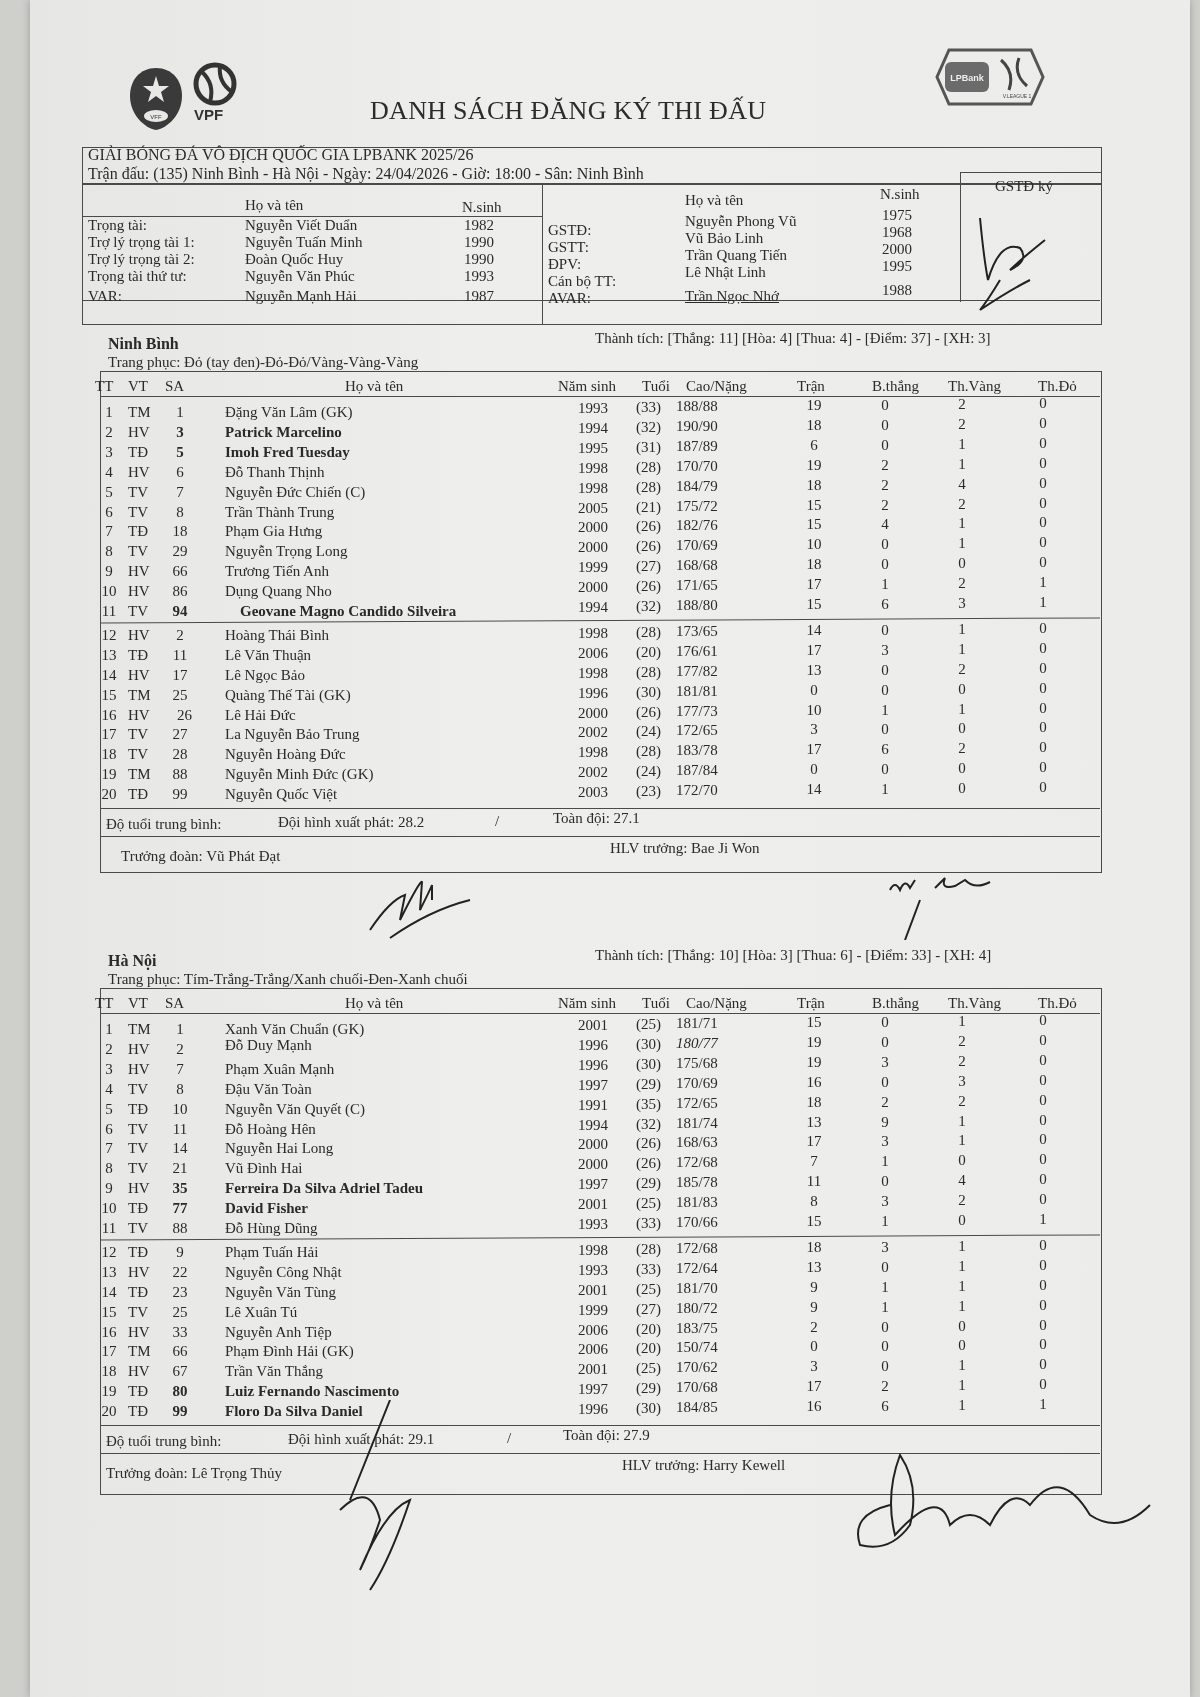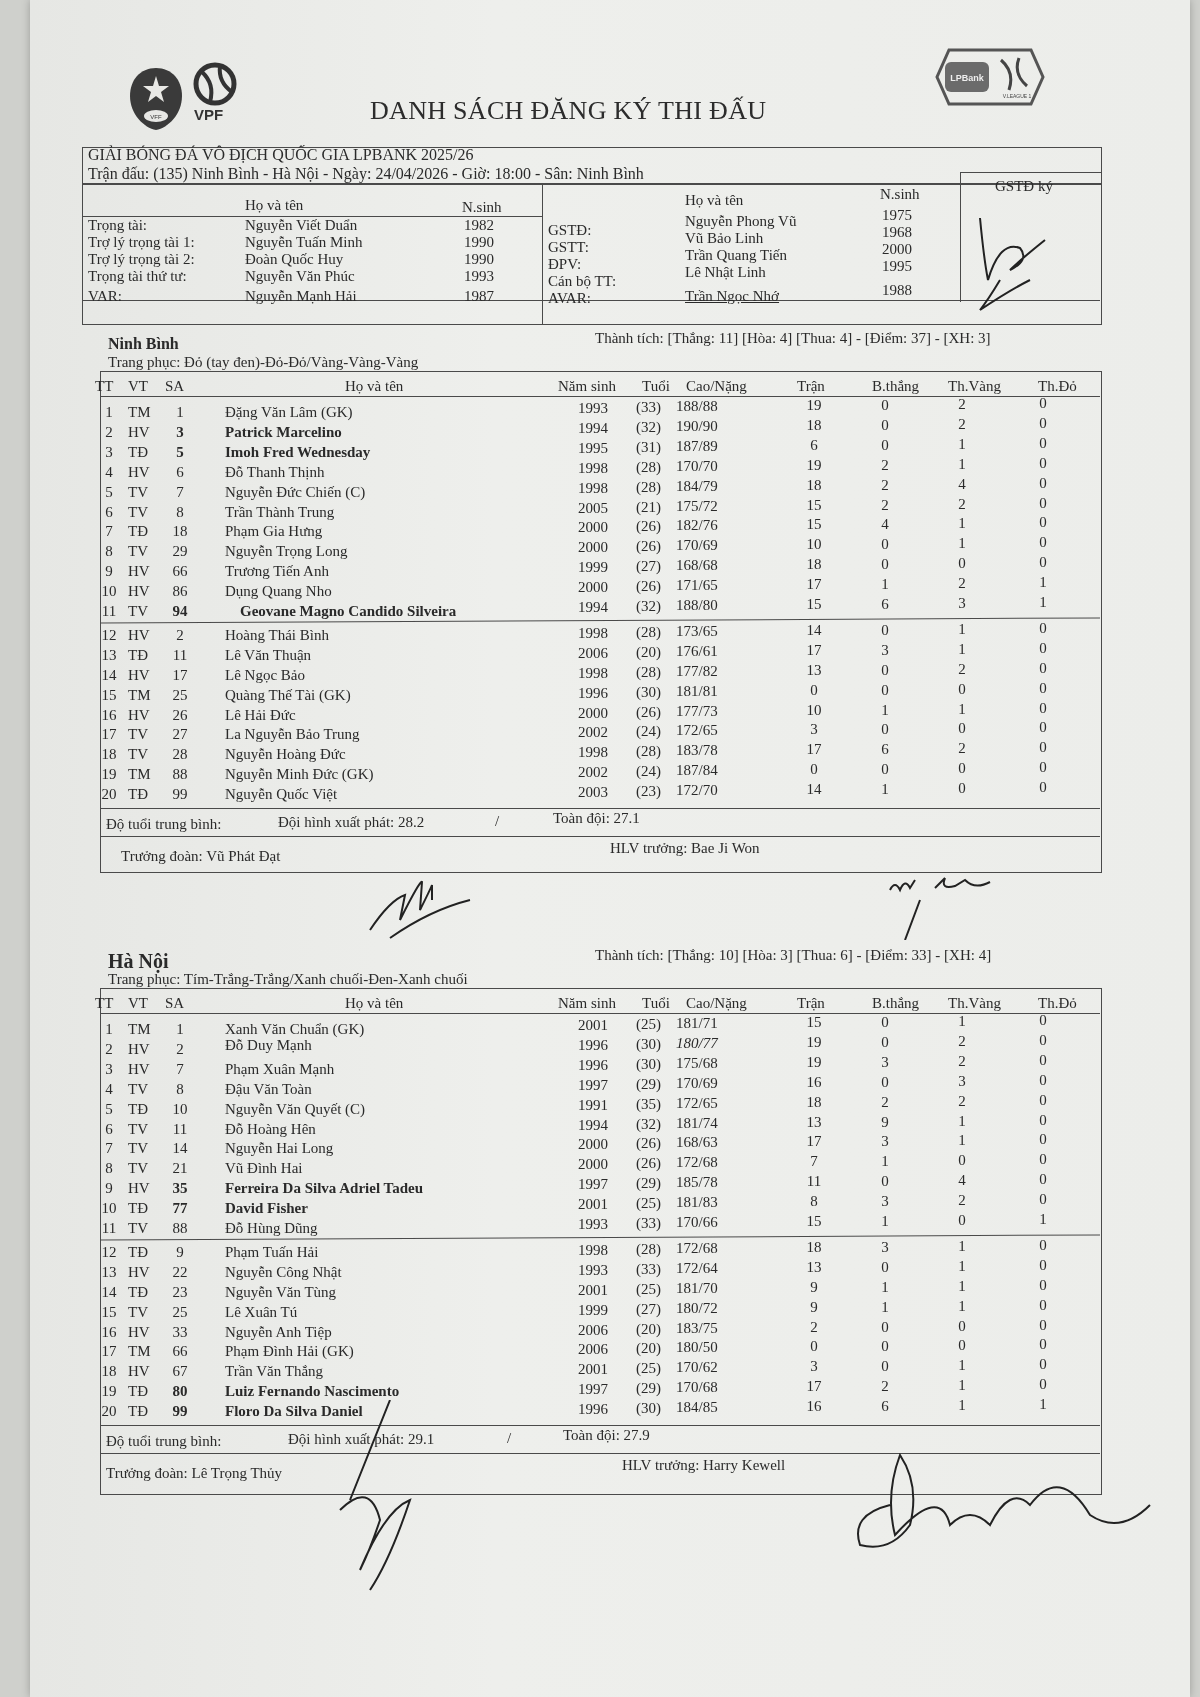--- a/index.html
+++ b/index.html
@@ -147,21 +147,21 @@
       <div class="t" style="left:676px;top:417.9px;">190/90</div>
       <div class="t c" style="left:802px;top:416.9px;width:24px;">18</div>
       <div class="t c" style="left:875px;top:416.9px;width:20px;">0</div>
       <div class="t c" style="left:952px;top:415.9px;width:20px;">2</div>
       <div class="t c" style="left:1033px;top:414.9px;width:20px;">0</div>
     </div>
     <div>
       <div class="t" style="left:98px;top:443.8px;width:22px;text-align:center;">3</div>
       <div class="t" style="left:128px;top:443.8px;">TĐ</div>
       <div class="t b" style="left:168px;top:443.8px;width:24px;text-align:center;">5</div>
-      <div class="t b" style="left:225px;top:443.8px;">Imoh Fred Wednesday</div>
+      <div class="t b" style="left:225px;top:443.8px;">Imoh Fred Tuesday</div>
       <div class="t" style="left:578px;top:439.8px;">1995</div>
       <div class="t" style="left:636px;top:438.8px;">(31)</div>
       <div class="t" style="left:676px;top:437.8px;">187/89</div>
       <div class="t c" style="left:802px;top:436.8px;width:24px;">6</div>
       <div class="t c" style="left:875px;top:436.8px;width:20px;">0</div>
       <div class="t c" style="left:952px;top:435.8px;width:20px;">1</div>
       <div class="t c" style="left:1033px;top:434.8px;width:20px;">0</div>
     </div>
     <div>
       <div class="t" style="left:98px;top:463.7px;width:22px;text-align:center;">4</div>
@@ -315,21 +315,21 @@
       <div class="t" style="left:636px;top:683.5999999999999px;">(30)</div>
       <div class="t" style="left:676px;top:682.5999999999999px;">181/81</div>
       <div class="t c" style="left:802px;top:681.5999999999999px;width:24px;">0</div>
       <div class="t c" style="left:875px;top:681.5999999999999px;width:20px;">0</div>
       <div class="t c" style="left:952px;top:680.5999999999999px;width:20px;">0</div>
       <div class="t c" style="left:1033px;top:679.5999999999999px;width:20px;">0</div>
     </div>
     <div>
       <div class="t" style="left:98px;top:706.5px;width:22px;text-align:center;">16</div>
       <div class="t" style="left:128px;top:706.5px;">HV</div>
-      <div class="t" style="left:168px;top:706.5px;width:24px;text-align:center;">26</div>
+      <div class="t" style="left:168px;top:706.5px;width:24px;text-align:right;">26</div>
       <div class="t" style="left:225px;top:706.5px;">Lê Hải Đức</div>
       <div class="t" style="left:578px;top:704.5px;">2000</div>
       <div class="t" style="left:636px;top:703.5px;">(26)</div>
       <div class="t" style="left:676px;top:702.5px;">177/73</div>
       <div class="t c" style="left:802px;top:701.5px;width:24px;">10</div>
       <div class="t c" style="left:875px;top:701.5px;width:20px;">1</div>
       <div class="t c" style="left:952px;top:700.5px;width:20px;">1</div>
       <div class="t c" style="left:1033px;top:699.5px;width:20px;">0</div>
     </div>
     <div>
@@ -386,21 +386,21 @@
     </div>
     <div class="hl" style="left:100px;top:619.9px;width:1000px;transform:rotate(-0.3deg);"></div>
     <div class="hl" style="left:100px;top:808px;width:1000px;"></div>
     <div class="t" style="left:106px;top:816px;">Độ tuổi trung bình:</div>
     <div class="t" style="left:278px;top:814px;">Đội hình xuất phát: 28.2</div>
     <div class="t" style="left:495px;top:813px;">/</div>
     <div class="t" style="left:553px;top:810px;">Toàn đội: 27.1</div>
     <div class="hl" style="left:100px;top:836px;width:1000px;"></div>
     <div class="t" style="left:106px;top:848px;margin-left:15px;">Trưởng đoàn: Vũ Phát Đạt</div>
     <div class="t" style="left:610px;top:840px;">HLV trưởng: Bae Ji Won</div>
-    <div class="t b" style="left:108px;top:953px;font-size:20px;">Hà Nội</div>
+    <div class="t b" style="left:108px;top:953px;font-size:16px;">Hà Nội</div>
     <div class="t" style="left:595px;top:947px;">Thành tích: [Thắng: 10] [Hòa: 3] [Thua: 6] - [Điểm: 33] - [XH: 4]</div>
     <div class="t" style="left:108px;top:971px;">Trang phục: Tím-Trắng-Trắng/Xanh chuối-Đen-Xanh chuối</div>
     <div class="box" style="left:100px;top:988px;width:1000px;height:505px;"></div>
     <div class="hl" style="left:100px;top:1013px;width:1000px;"></div>
     <div class="t" style="left:95px;top:995px;">TT</div>
     <div class="t" style="left:128px;top:995px;">VT</div>
     <div class="t" style="left:165px;top:995px;">SA</div>
     <div class="t" style="left:345px;top:995px;">Họ và tên</div>
     <div class="t" style="left:558px;top:995px;">Năm sinh</div>
     <div class="t" style="left:642px;top:995px;">Tuổi</div>
@@ -617,21 +617,21 @@
       <div class="t c" style="left:952px;top:1317.5px;width:20px;">0</div>
       <div class="t c" style="left:1033px;top:1316.5px;width:20px;">0</div>
     </div>
     <div>
       <div class="t" style="left:98px;top:1343.4px;width:22px;text-align:center;">17</div>
       <div class="t" style="left:128px;top:1343.4px;">TM</div>
       <div class="t" style="left:168px;top:1343.4px;width:24px;text-align:center;">66</div>
       <div class="t" style="left:225px;top:1343.4px;">Phạm Đình Hải (GK)</div>
       <div class="t" style="left:578px;top:1341.4px;">2006</div>
       <div class="t" style="left:636px;top:1340.4px;">(20)</div>
-      <div class="t" style="left:676px;top:1339.4px;">180/50</div>
+      <div class="t" style="left:676px;top:1339.4px;">150/74</div>
       <div class="t c" style="left:802px;top:1338.4px;width:24px;">0</div>
       <div class="t c" style="left:875px;top:1338.4px;width:20px;">0</div>
       <div class="t c" style="left:952px;top:1337.4px;width:20px;">0</div>
       <div class="t c" style="left:1033px;top:1336.4px;width:20px;">0</div>
     </div>
     <div>
       <div class="t" style="left:98px;top:1363.3px;width:22px;text-align:center;">18</div>
       <div class="t" style="left:128px;top:1363.3px;">HV</div>
       <div class="t" style="left:168px;top:1363.3px;width:24px;text-align:center;">67</div>
       <div class="t" style="left:225px;top:1363.3px;">Trần Văn Thắng</div>

